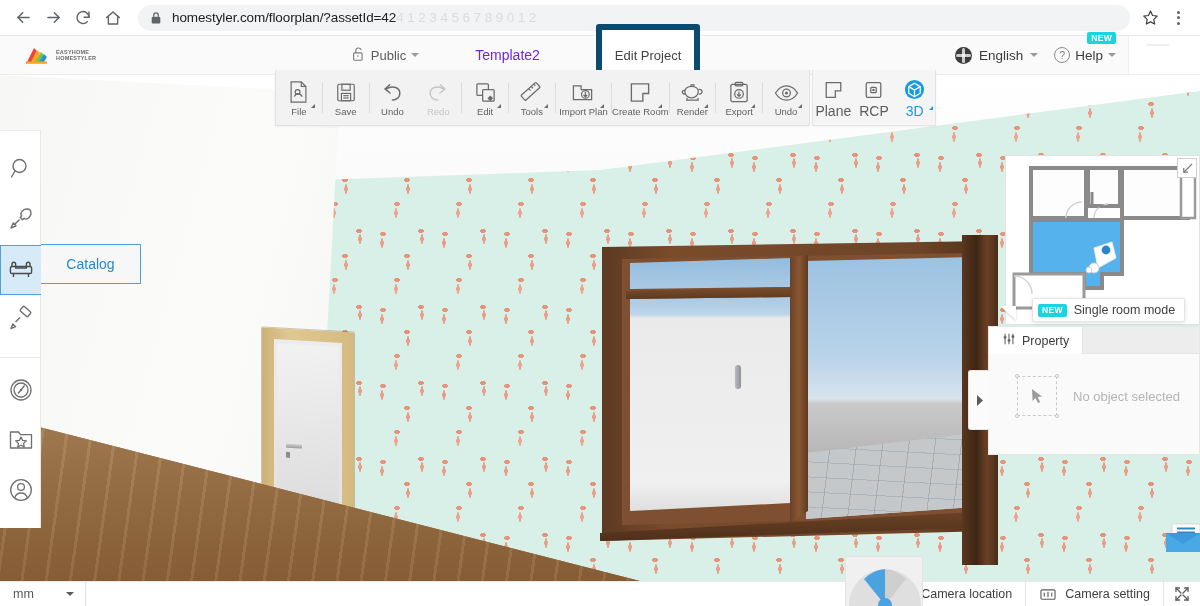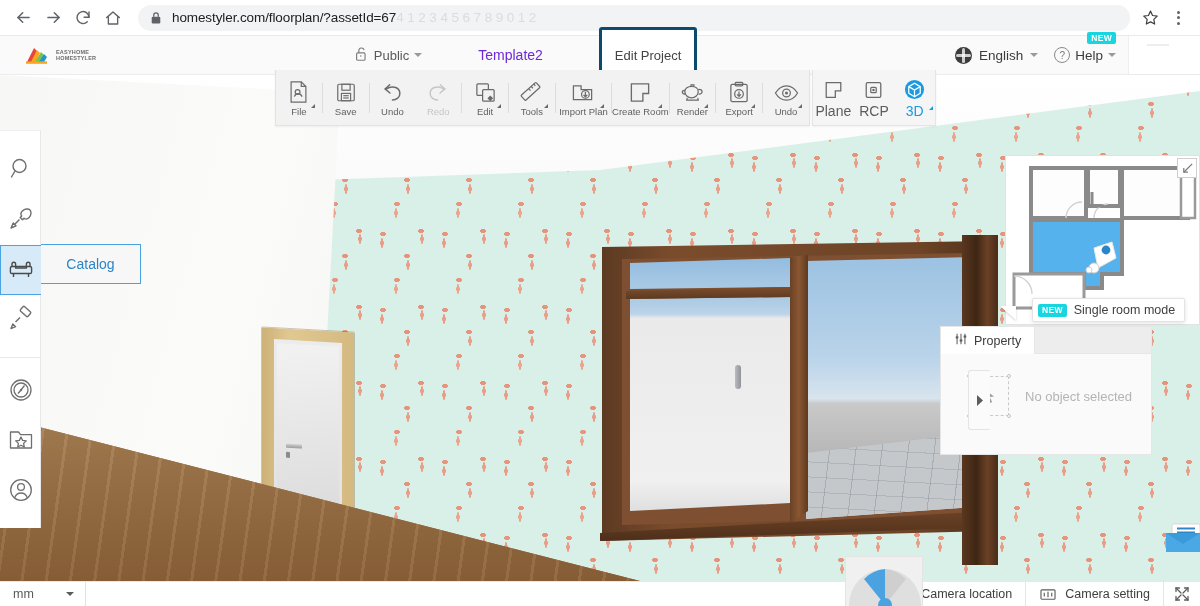--- a/index.html
+++ b/index.html
@@ -55,21 +55,21 @@
     display:flex; align-items:center;
   }
   .logo { display:flex; align-items:center; margin-left:24px; }
   .logo-mark { width:26px; height:20px; position:relative; margin-right:6px; }
   .logo-text { font-size:5.5px; line-height:6.5px; color:#6b6b6b; letter-spacing:.2px; font-weight:bold; }
   .header-center { margin-left:auto; display:flex; align-items:center; gap:16px; }
   .public-btn { display:flex; align-items:center; gap:5px; color:#5a5a5a; font-size:13px; padding:4px 6px; }
   .caret { width:0;height:0;border-left:4px solid transparent;border-right:4px solid transparent;border-top:4px solid #9a9a9a; display:inline-block; }
   .doc-title { font-size:14px; color:#6d28d9; margin-left:34px; margin-right:40px; }
   .edit-project-btn {
-    border:3px solid #0c4a6e; background:#fff; border-radius:3px;
+    border:6px solid #0c4a6e; background:#fff; border-radius:3px;
     padding:18px 13px; font-size:13px; color:#444; cursor:pointer;
     font-family:"Liberation Sans", sans-serif;
   }
   .header-right { margin-left:auto; display:flex; align-items:center; gap:4px; margin-right:78px; }
   .lang-btn { display:flex; align-items:center; gap:7px; font-size:13.5px; color:#3c3c3c; padding:4px 6px; }
   .globe { width:17px;height:17px;border-radius:50%;background:#3c3c3c; position:relative; flex:none; }
   .globe::before{content:"";position:absolute;left:7px;top:1px;width:3px;height:15px;background:#fff;border-radius:2px;opacity:.75;}
   .globe::after{content:"";position:absolute;left:1px;top:7px;width:15px;height:3px;background:#fff;border-radius:2px;opacity:.75;}
   .help-btn { display:flex; align-items:center; gap:5px; font-size:13.5px; color:#3c3c3c; padding:4px 6px; position:relative; }
   .q-circle { width:16px;height:16px;border:1.2px solid #8a8a8a;border-radius:50%;display:flex;align-items:center;justify-content:center;font-size:10px;color:#7a7a7a; flex:none;}
@@ -276,21 +276,21 @@
   .single-room-tip {
     position:absolute; left:1032px; top:298px; height:24px;
     background:#fff; border:1px solid #e4e4e4; border-radius:2px;
     display:flex; align-items:center; gap:7px; padding:0 9px 0 5px;
     font-size:12.5px; color:#3f3f3f; z-index:25;
     box-shadow:0 1px 4px rgba(0,0,0,.12);
   }
   .tag-new { background:#18d5e0; color:#fff; font-size:8.5px; font-weight:bold; padding:1.5px 4px; border-radius:2px; letter-spacing:.3px; }
 
   .prop-panel {
-    position:absolute; left:940px; top:326px; width:212px; height:129px;
+    position:absolute; left:988px; top:326px; width:212px; height:129px;
     background:#fafafa; border:1px solid #e6e6e6; z-index:13;
   }
   .prop-tabs { height:27px; display:flex; }
   .prop-tab {
     background:#fff; border-right:1px solid #e6e6e6; display:flex; align-items:center;
     gap:6px; padding:0 13px; font-size:12.5px; color:#3c3c3c;
   }
   .prop-tab-rest { flex:1; background:#ededed; border-bottom:1px solid #e6e6e6; }
   .prop-body { display:flex; align-items:center; gap:16px; padding:22px 0 0 28px; }
   .prop-box {
@@ -369,21 +369,21 @@
         </svg>
     </div>
 
     <div class="omnibox">
       <span class="lock-icon">
         <svg width="12" height="14" viewBox="0 0 14 16" fill="currentColor">
             <rect x="2" y="6.5" width="10" height="8" rx="1.4"></rect>
             <path d="M4.4 6.5V4.6a2.6 2.6 0 0 1 5.2 0v1.9" fill="none" stroke="currentColor" stroke-width="1.5"></path>
           </svg>
       </span>
-      <span class="url-text">homestyler.com/floorplan/?assetId=67</span>
+      <span class="url-text">homestyler.com/floorplan/?assetId=42</span>
       <span class="url-ghost">4 1 2 3 4 5 6 7 8 9 0 1 2</span>
       <div class="url-fade"></div>
     </div>
 
     <div class="omnibox-right">
       <div class="star-btn">
         <svg width="17" height="17" viewBox="0 0 24 24" fill="none" stroke="#3c4043" stroke-width="1.7" stroke-linejoin="round">
             <polygon points="12,3 14.9,9.2 21.5,10 16.7,14.7 17.9,21.3 12,18.2 6.1,21.3 7.3,14.7 2.5,10 9.1,9.2"></polygon>
           </svg>
       </div>

